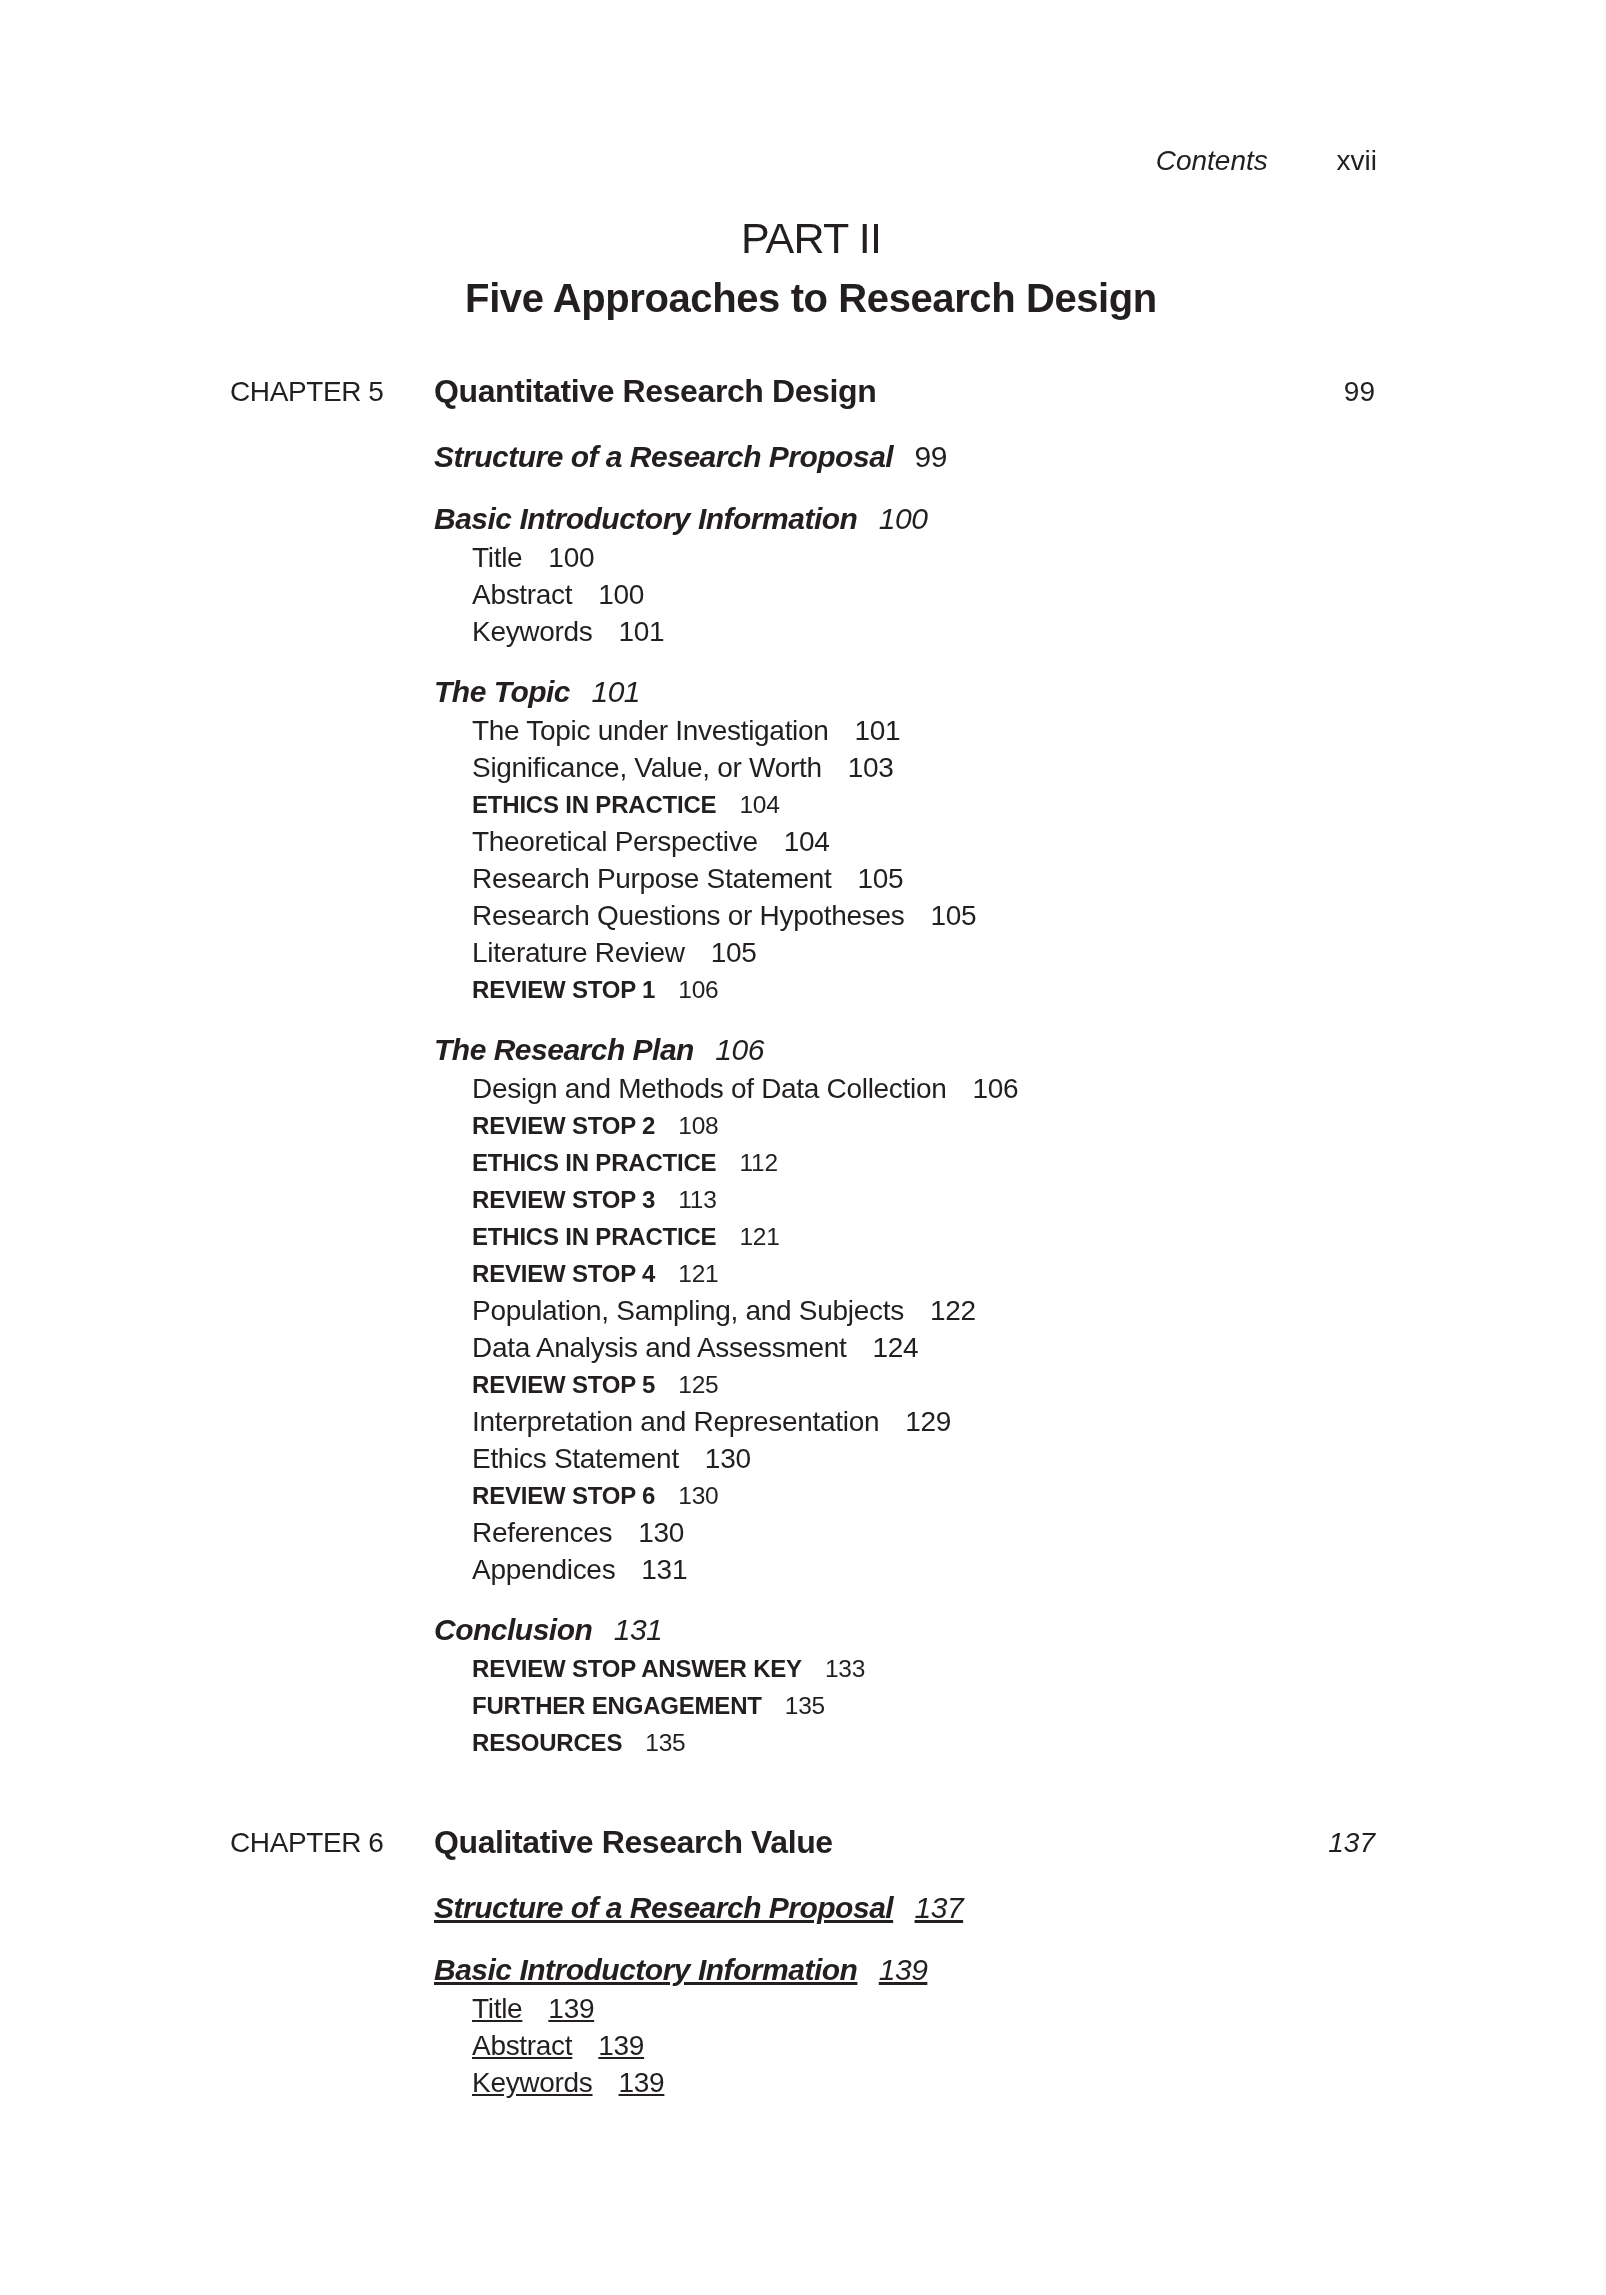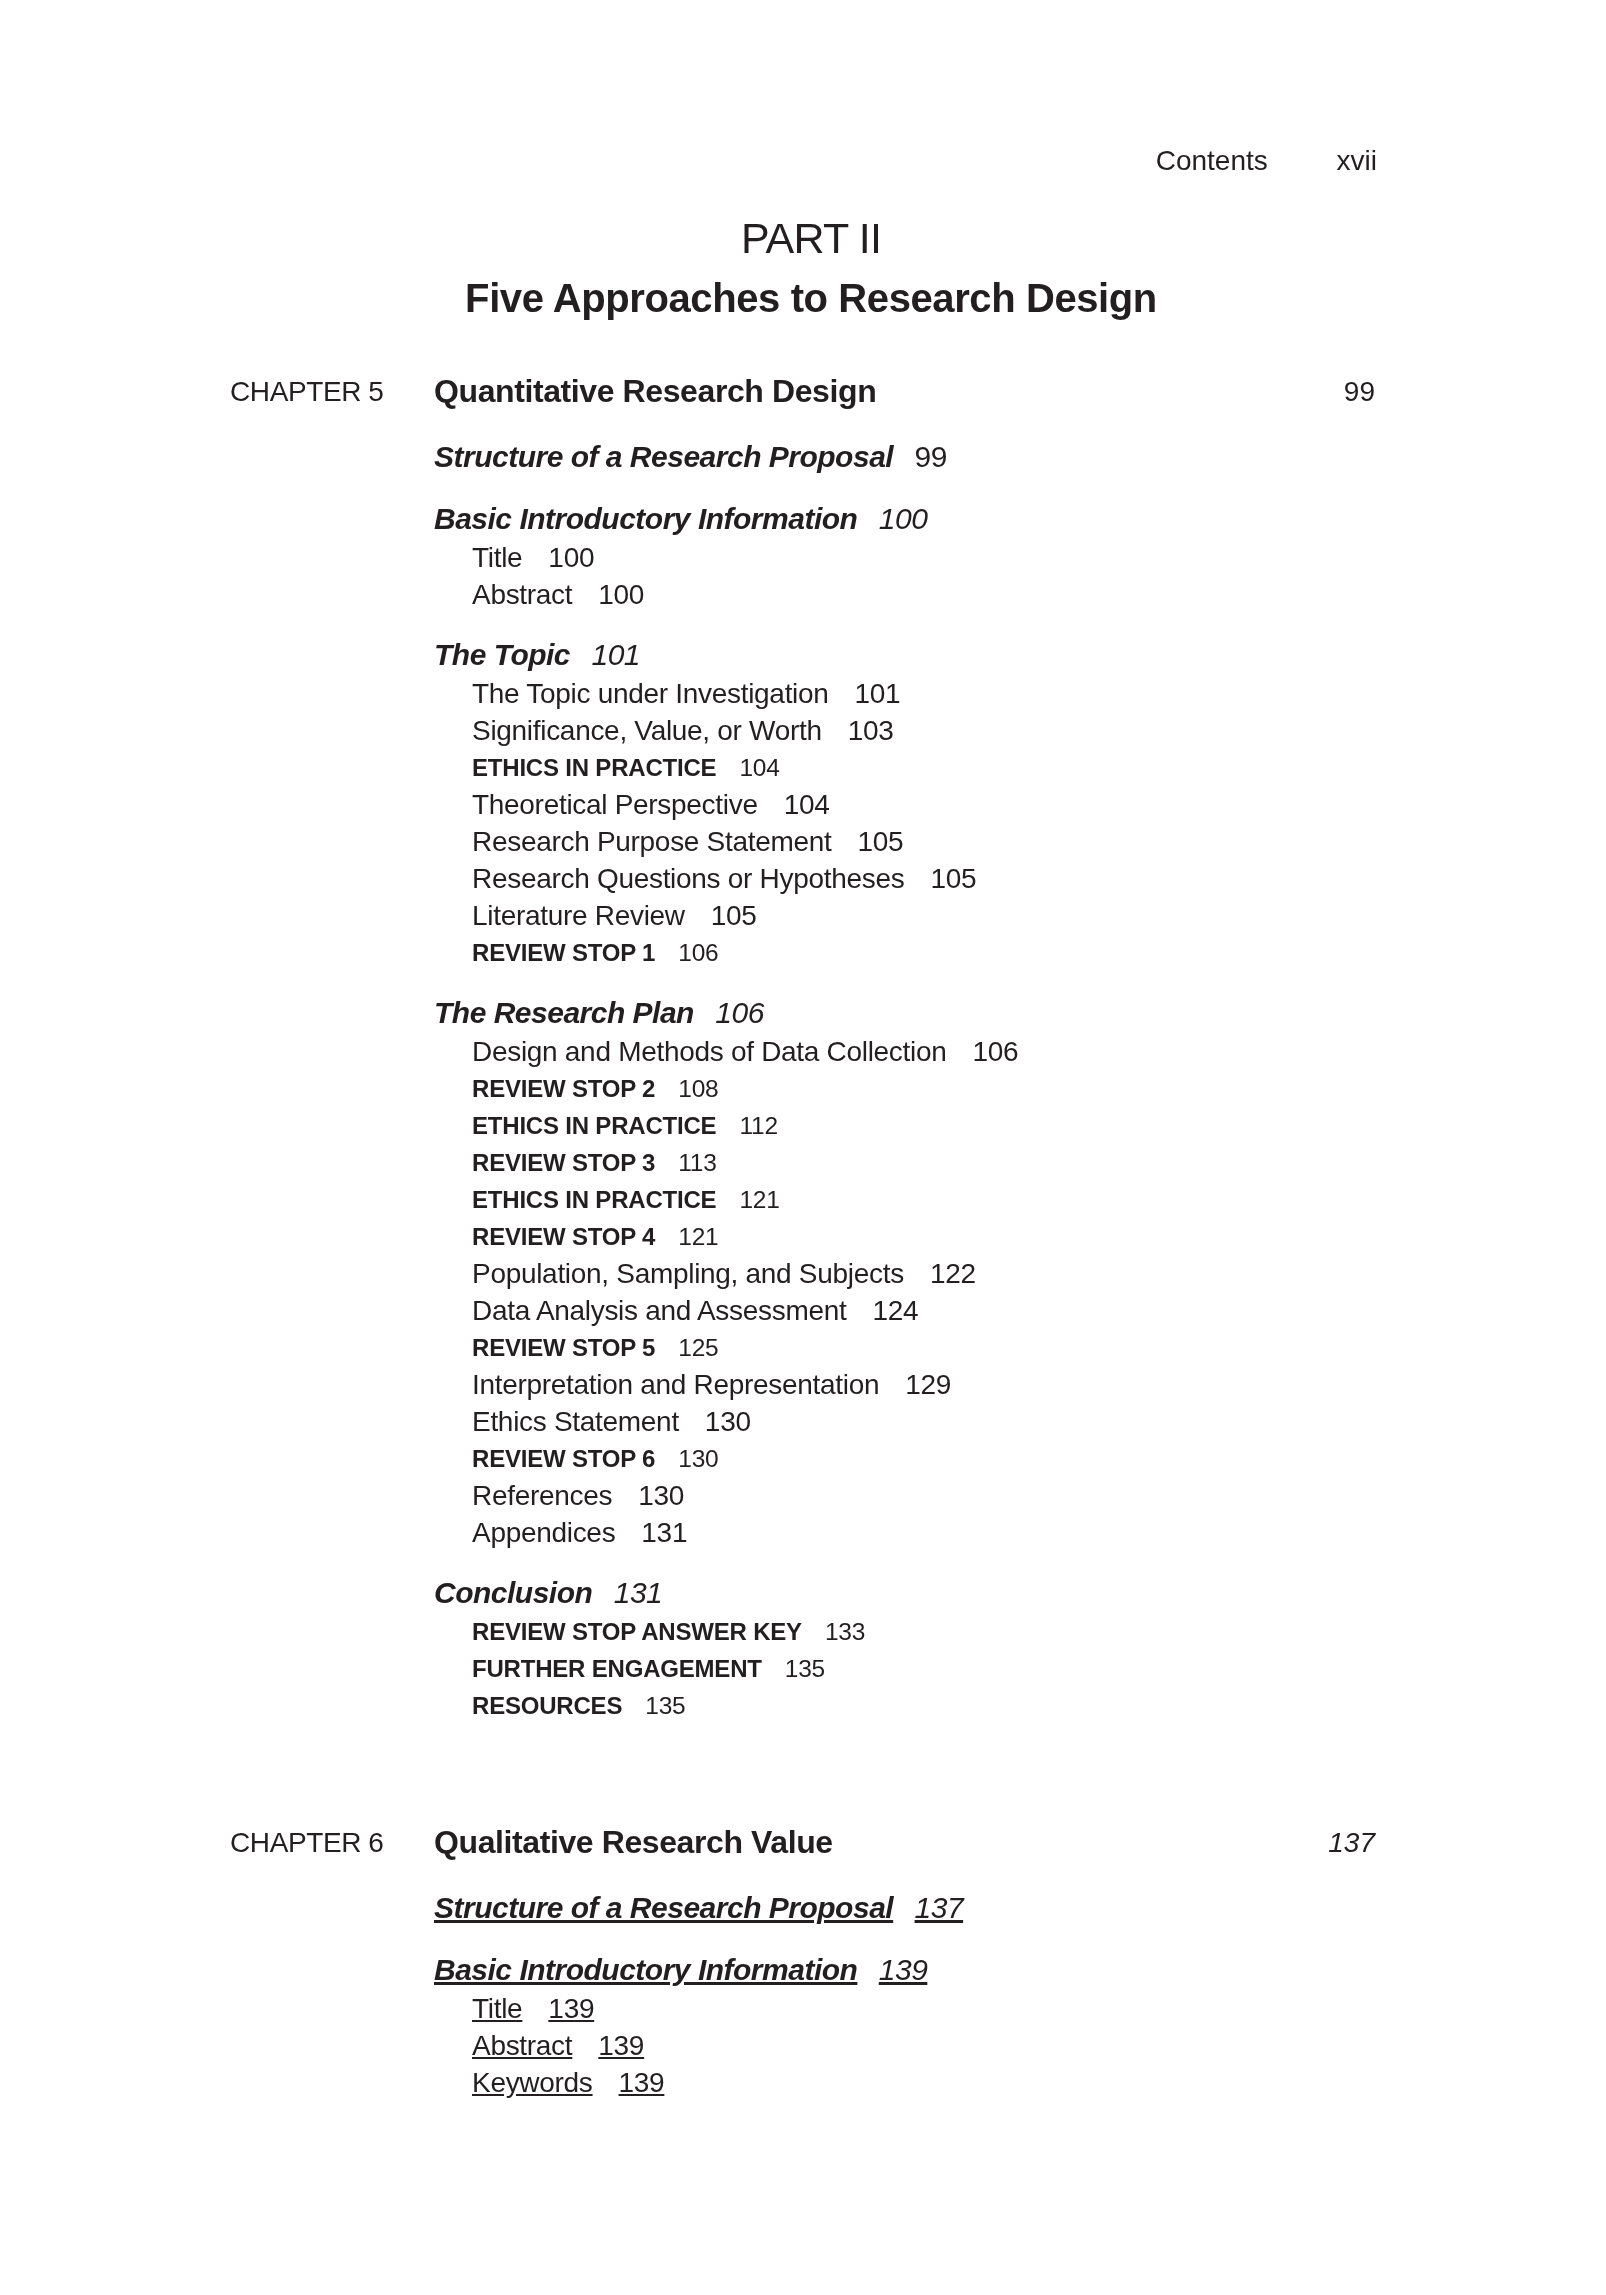--- a/index.html
+++ b/index.html
@@ -1,21 +1,21 @@
 <!DOCTYPE html>
 <html style="font-size:12.2px"><head>
 <meta charset="utf-8">
 <style>
   html, body { margin: 0; padding: 0; background: #ffffff; }
   body { width: 1607px; height: 2295px; position: relative; overflow: hidden;
          font-family: "Liberation Sans", "DejaVu Sans", sans-serif; color: #231f20; }
   .page { position: absolute; left: 0; top: 0; width: 1607px; height: 2295px; }
 
   .running-head { position: absolute; top: 144px; right: 230px; font-size: 28px; line-height: 34px; }
-  .running-head .label { margin-right: 61px; }
+  .running-head .label { font-style: italic; margin-right: 61px; }
 
   .part-label { position: absolute; top: 213px; left: 0; width: 1622px; text-align: center;
                 font-size: 43px; line-height: 51px; font-weight: normal; letter-spacing: -0.8px; }
   .part-title { position: absolute; top: 274px; left: 0; width: 1622px; text-align: center;
                 font-size: 40px; line-height: 49px; font-weight: bold; letter-spacing: -0.4px; }
 
   .chapter { position: absolute; left: 0; width: 1605px; }
   .chapter-row { position: relative; height: 49px; }
   .chapter-num { position: absolute; left: 230px; top: 9.2px; font-size: 28px; line-height: 34px; letter-spacing: -0.4px; }
   .chapter-title { position: absolute; left: 434px; top: 6.1px; font-size: 32px; line-height: 38px; font-weight: bold; letter-spacing: -0.4px; }
@@ -55,20 +55,21 @@
     </div>
     <div class="sections">
         <div class="section">
           <div class="section-head"><span>Structure of a Research Proposal</span><span class="pg upright">99</span></div>
         </div>
         <div class="section">
           <div class="section-head"><span>Basic Introductory Information</span><span class="pg">100</span></div>
           <div class="items">
             <div class="item"><span>Title</span><span class="pg">100</span></div>
             <div class="item"><span>Abstract</span><span class="pg">100</span></div>
+            <div class="item"><span>Keywords</span><span class="pg">101</span></div>
           </div>
         </div>
         <div class="section">
           <div class="section-head"><span>The Topic</span><span class="pg">101</span></div>
           <div class="items">
             <div class="item"><span>The Topic under Investigation</span><span class="pg">101</span></div>
             <div class="item"><span>Significance, Value, or Worth</span><span class="pg">103</span></div>
             <div class="item caps"><span>ETHICS IN PRACTICE</span><span class="pg">104</span></div>
             <div class="item"><span>Theoretical Perspective</span><span class="pg">104</span></div>
             <div class="item"><span>Research Purpose Statement</span><span class="pg">105</span></div>

